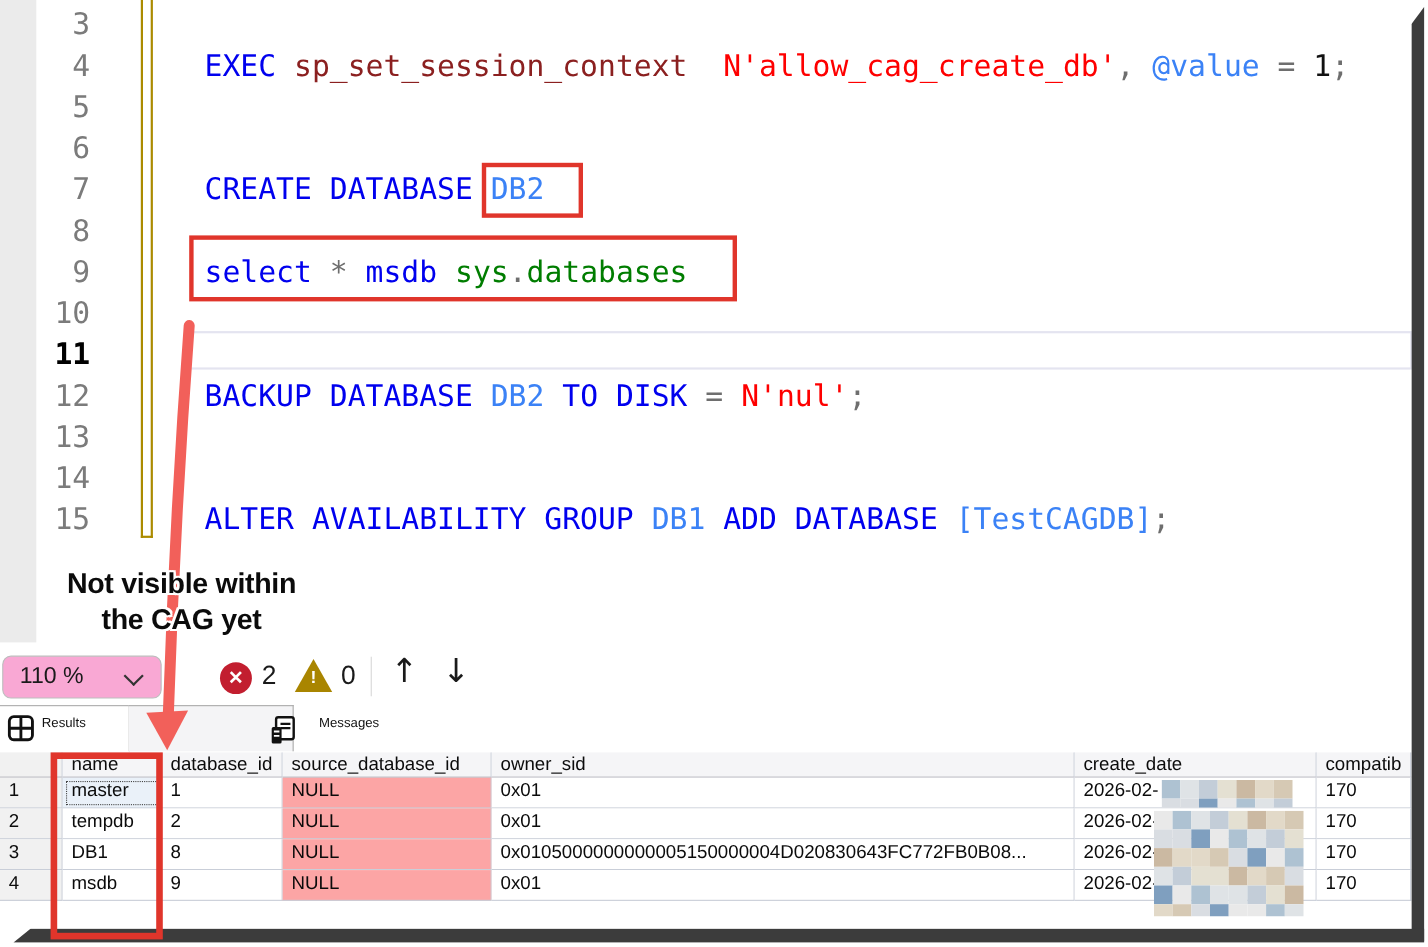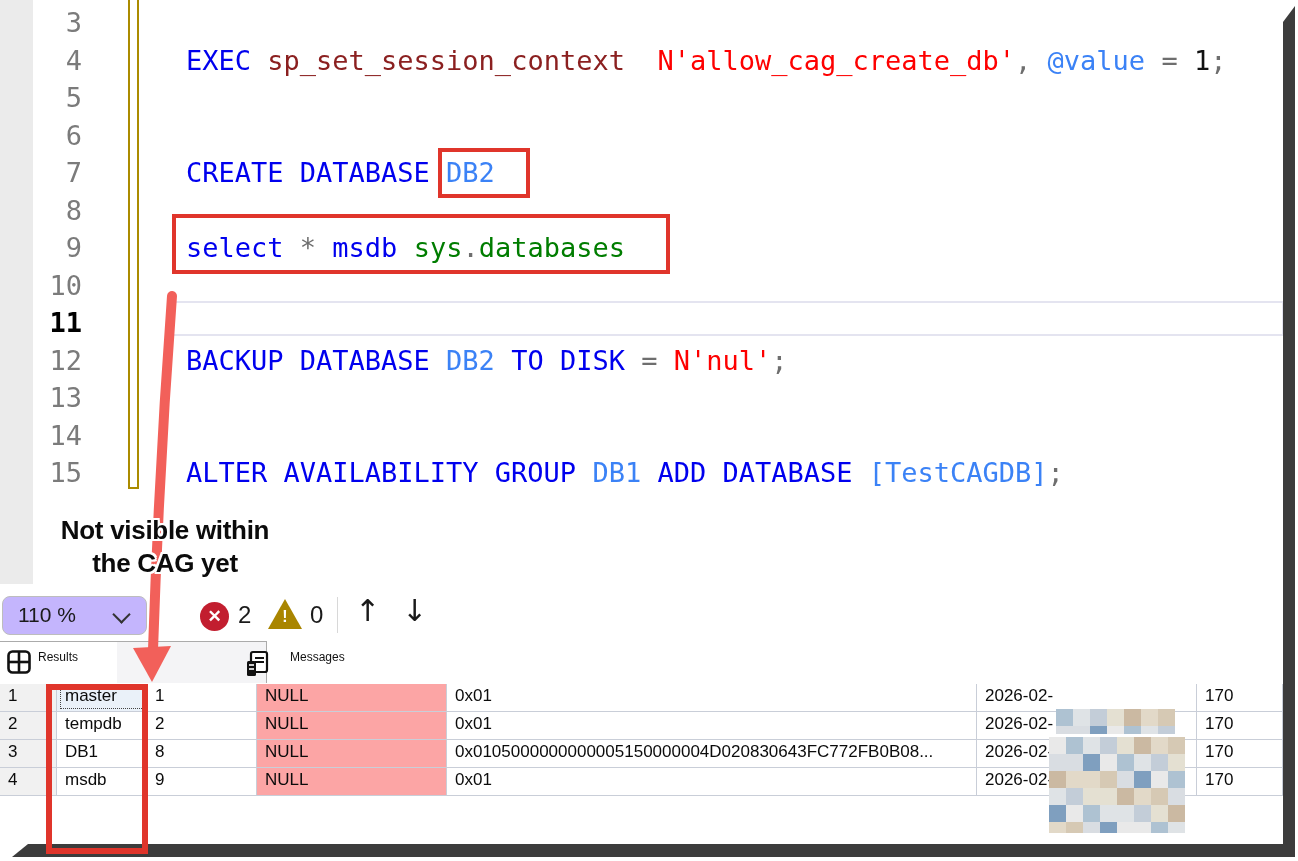--- a/index.html
+++ b/index.html
@@ -28,21 +28,21 @@
   #red-box-db2{left:438px;top:148px;width:84px;height:42px;}
   #red-box-select{left:172px;top:214px;width:490px;height:52px;}
   #red-box-name-col{left:46px;top:684px;width:90px;height:158px;border-width:6px;}
   #annotation-arrow{position:absolute;left:0;top:0;z-index:41;pointer-events:none;}
   #annotation-text{position:absolute;left:35px;top:514px;width:260px;text-align:center;z-index:42;
     font-size:26px;font-weight:600;color:#0b0b0b;line-height:33px;letter-spacing:-0.3px;
     text-shadow:-2px 0 0 #fff,2px 0 0 #fff,0 -2px 0 #fff,0 2px 0 #fff,-2px -2px 0 #fff,2px 2px 0 #fff,2px -2px 0 #fff,-2px 2px 0 #fff;}
 
   
   #statusbar{position:absolute;left:0;top:585px;width:1283px;height:56px;background:#fff;}
-  #zoom-select{position:absolute;left:2px;top:11px;width:143px;height:37px;background:#c4b5fd;
+  #zoom-select{position:absolute;left:2px;top:11px;width:143px;height:37px;background:#f9a8d4;
     border:1.5px solid #bdbdbd;border-radius:8px;cursor:pointer;}
   #zoom-select .zoom-val{position:absolute;left:15px;top:6px;font-size:21px;color:#1a1a1a;}
   #zoom-chevron{position:absolute;right:18px;top:11px;width:11px;height:11px;
     border-left:2.2px solid #333;border-bottom:2.2px solid #333;transform:rotate(-45deg);}
   #error-icon{position:absolute;left:200px;top:17px;width:29px;height:29px;border-radius:50%;
     background:#c21e2f;color:#fff;font-size:17px;font-weight:bold;text-align:center;line-height:29px;cursor:pointer;}
   #error-count{position:absolute;left:238px;top:16px;font-size:24px;color:#1a1a1a;}
   #warning-icon{position:absolute;left:268px;top:14px;width:0;height:0;cursor:pointer;
     border-left:17px solid transparent;border-right:17px solid transparent;border-bottom:30px solid #a98500;}
   #warning-bang{position:absolute;left:-4px;top:9px;width:8px;color:#fff;font-size:16px;font-weight:bold;text-align:center;}
@@ -157,20 +157,29 @@
         <line x1="12" y1="13" x2="21" y2="13" stroke="#111" stroke-width="2"></line>
         <rect x="4" y="12" width="9" height="15" rx="1.5" fill="#111"></rect>
         <line x1="6" y1="16" x2="11" y2="16" stroke="#fff" stroke-width="1.6"></line>
         <line x1="6" y1="20" x2="11" y2="20" stroke="#fff" stroke-width="1.6"></line>
       </svg>
       <span class="tab-label">Messages</span>
     </div>
   </div>
 
   <div id="grid">
+      <div class="g-row g-head">
+        <div class="g-cell stub"></div>
+        <div class="g-cell">name</div>
+        <div class="g-cell">database_id</div>
+        <div class="g-cell">source_database_id</div>
+        <div class="g-cell">owner_sid</div>
+        <div class="g-cell">create_date</div>
+        <div class="g-cell">compatib</div>
+      </div>
       <div class="g-body">
         <div class="g-row">
           <div class="g-cell stub">1</div>
           <div class="g-cell selected">master</div>
           <div class="g-cell">1</div>
           <div class="g-cell null">NULL</div>
           <div class="g-cell">0x01</div>
           <div class="g-cell">2026-02-</div>
           <div class="g-cell">170</div>
         </div>

